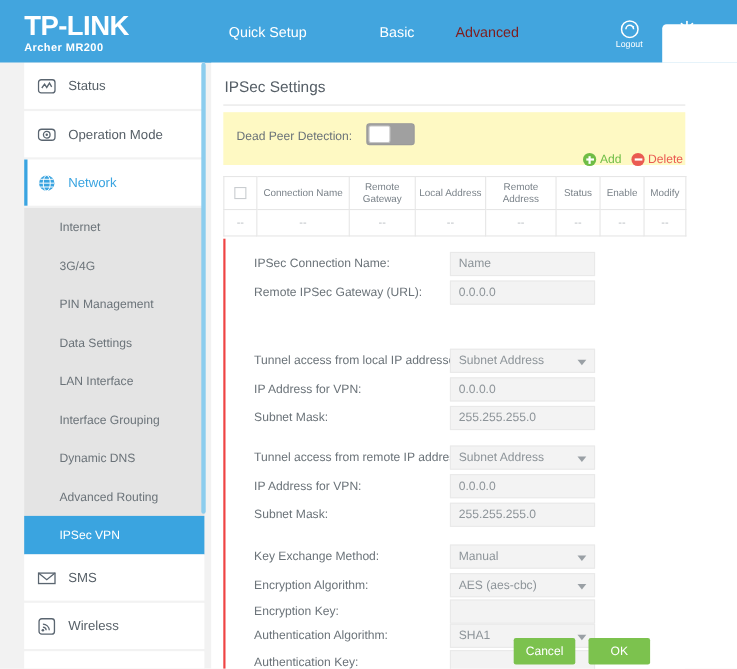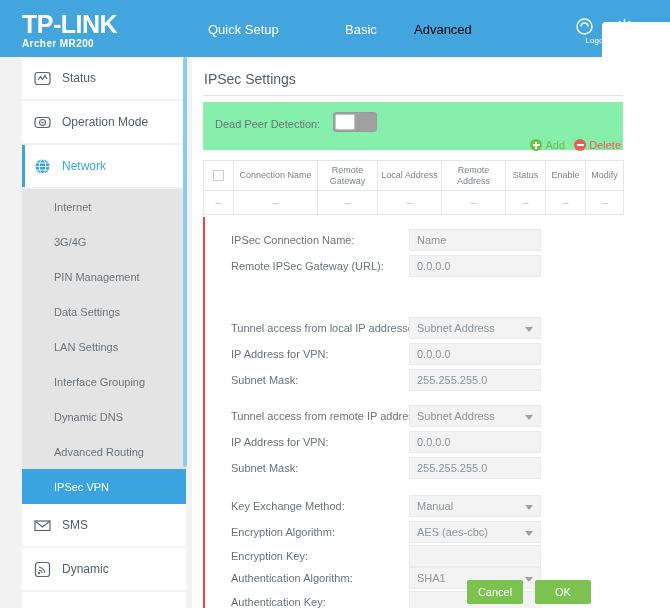--- a/index.html
+++ b/index.html
@@ -30,33 +30,33 @@
   .navtabs { position: absolute; left: 190px; top: 0; height: 57px; }
   .navtab {
     position: absolute; top: 22px;
     font-size: 13px; color: #ffffff;
     padding: 0; cursor: pointer; white-space: nowrap;
   }
   .navtab.t0 { left: 18px; }
   .navtab.t1 { left: 155px; }
   .navtab.active {
     top: 22px; left: 224px;
-    color: #000000;
+    color: #7f1d1d;
   }
   .tab-active-bg {
     position: absolute; left: 412px; top: 22px;
     width: 121px; height: 35px;
     background: #ffffff;
     border-radius: 4px 4px 0 0;
   }
   .hdr-icons { position: absolute; right: 8px; top: 18px; width: 120px; height: 38px; }
   .hdr-icon {
     position: absolute; top: 0; width: 52px; text-align: center; cursor: pointer;
   }
-  .hdr-icon.logout { left: 16px; text-align: right; }
+  .hdr-icon.logout { left: 4px; }
   .hdr-icon.reboot { left: 56px; }
   .hdr-icon svg { display: block; margin: 0 auto; }
   .hdr-icon span { display: block; font-size: 8px; color: #ffffff; margin-top: 1px; }
 
   .watermark {
     position: absolute; left: 494px; top: 27px;
     width: 112px; height: 44px;
     opacity: 0.55; pointer-events: none;
   }
   .wm-cube {
@@ -138,21 +138,21 @@
     font-size: 14px; color: #555e66;
   }
   .title-rule {
     position: absolute; left: 11px; top: 38px;
     width: 420px; height: 1px; background: #e3e3e3;
   }
 
   .dpd-box {
     position: absolute; left: 11px; top: 45px;
     width: 420px; height: 48px;
-    background: #86efac;
+    background: #fef9c3;
   }
   .dpd-label {
     position: absolute; left: 12px; top: 16px;
     font-size: 11px; color: #6b7379;
   }
   .toggle {
     position: absolute; left: 130px; top: 10px;
     width: 44px; height: 20px;
     background: #a0a0a0; border-radius: 3px;
     border: 1px solid #9a9a9a; cursor: pointer;
@@ -340,21 +340,21 @@
         </svg>
       </span>
       <span class="sb-lbl">Network</span>
     </div>
 
     <div class="sb-sub">
       <div class="sb-subitem">Internet</div>
       <div class="sb-subitem">3G/4G</div>
       <div class="sb-subitem">PIN Management</div>
       <div class="sb-subitem">Data Settings</div>
-      <div class="sb-subitem">LAN Settings</div>
+      <div class="sb-subitem">LAN Interface</div>
       <div class="sb-subitem">Interface Grouping</div>
       <div class="sb-subitem">Dynamic DNS</div>
       <div class="sb-subitem">Advanced Routing</div>
       <div class="sb-subitem sel">IPSec VPN</div>
     </div>
 
     <div class="sb-item">
       <span class="sb-ico">
         <svg width="17" height="17" viewBox="0 0 17 17">
           <rect x="1" y="4" width="15" height="9.5" fill="none" stroke="currentColor" stroke-width="1.2"></rect>
@@ -366,21 +366,21 @@
 
     <div class="sb-item">
       <span class="sb-ico">
         <svg width="17" height="17" viewBox="0 0 17 17">
           <rect x="1.5" y="1.5" width="14" height="14" rx="2.5" fill="none" stroke="currentColor" stroke-width="1.2"></rect>
           <circle cx="5" cy="12" r="1.2" fill="currentColor"></circle>
           <path d="M5 9.2 A3 3 0 0 1 8 12" fill="none" stroke="currentColor" stroke-width="1.1"></path>
           <path d="M5 6.4 A5.8 5.8 0 0 1 10.8 12" fill="none" stroke="currentColor" stroke-width="1.1"></path>
         </svg>
       </span>
-      <span class="sb-lbl">Dynamic</span>
+      <span class="sb-lbl">Wireless</span>
     </div>
 
     <div class="sb-item">
       <span class="sb-ico">
         <svg width="17" height="17" viewBox="0 0 17 17">
           <circle cx="5.2" cy="6" r="2.2" fill="none" stroke="currentColor" stroke-width="1.2"></circle>
           <circle cx="11.8" cy="6" r="2.2" fill="none" stroke="currentColor" stroke-width="1.2"></circle>
           <path d="M1.8 13.5 C1.8 10.3 8.6 10.3 8.6 13.5" fill="none" stroke="currentColor" stroke-width="1.2"></path>
           <path d="M8.4 13.5 C8.4 10.3 15.2 10.3 15.2 13.5" fill="none" stroke="currentColor" stroke-width="1.2"></path>
         </svg>

